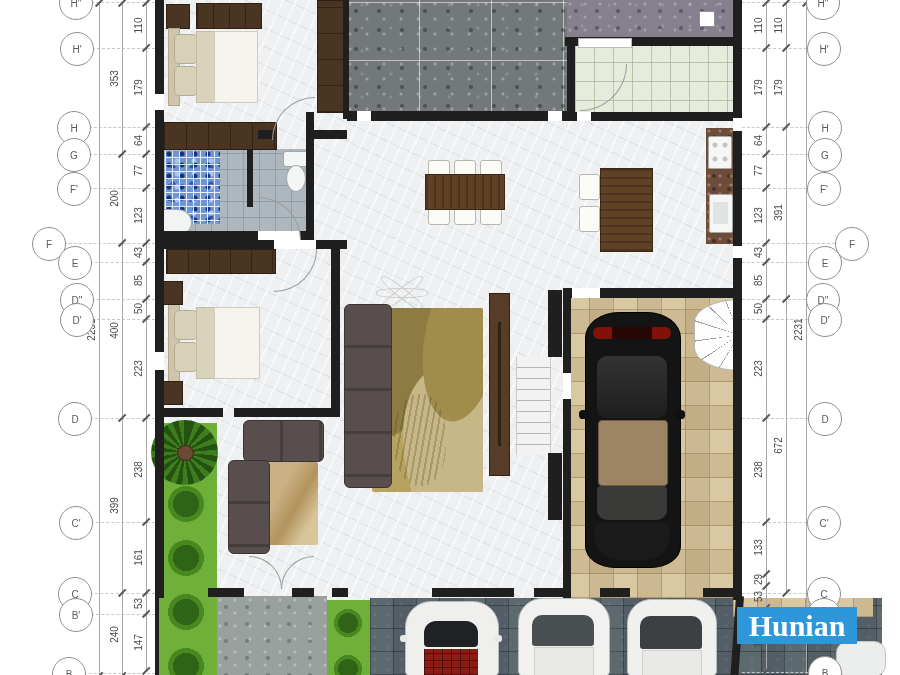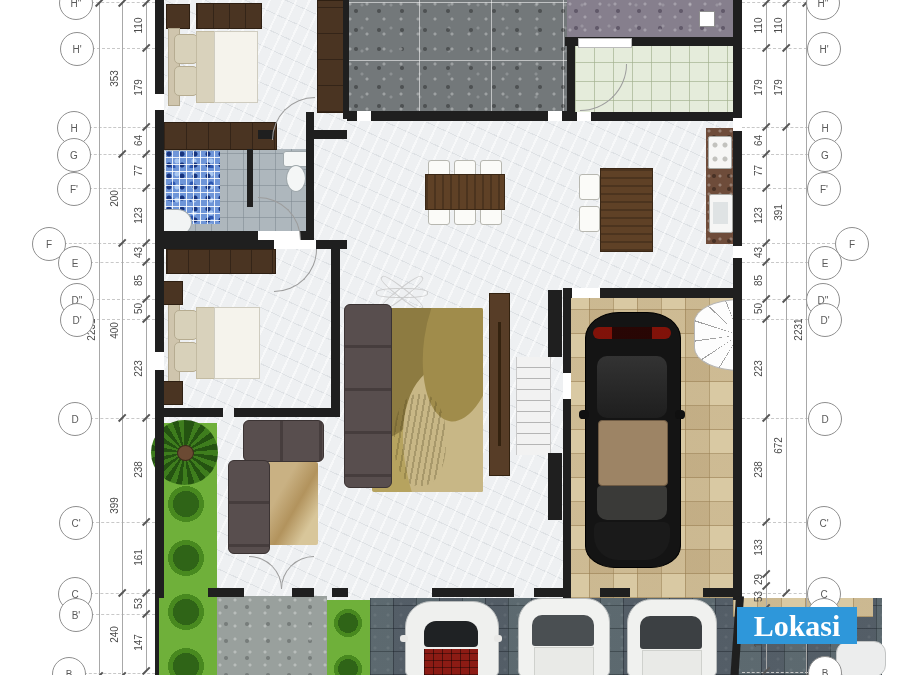--- a/index.html
+++ b/index.html
@@ -414,16 +414,16 @@
       <div class="dimlabel" style="left: 756px; top: 81.5px;">179</div>
       <div class="dimlabel" style="left: 756px; top: 207px;">391</div>
       <div class="dimlabel" style="left: 756px; top: 440px;">672</div>
       <div class="dimline" style="left: 806px; top: 3px; height: 673px;"></div>
       <div class="tick" style="left: 801px; top: 2px;"></div>
       <div class="tick" style="left: 801px; top: 675px;"></div>
       <div class="dimlabel" style="left: 776px; top: 324px;">2231</div>
     </div>
 
   <div id="watermark-box" style="background: rgb(46, 151, 218);">
-    <span>Lokasi</span>
+    <span>Hunian</span>
   </div>
 
 </div>
 
 </body></html>

